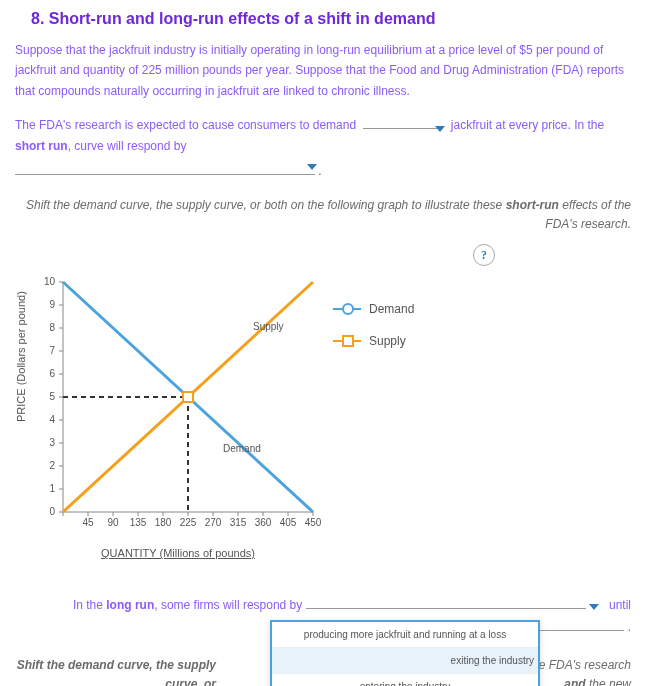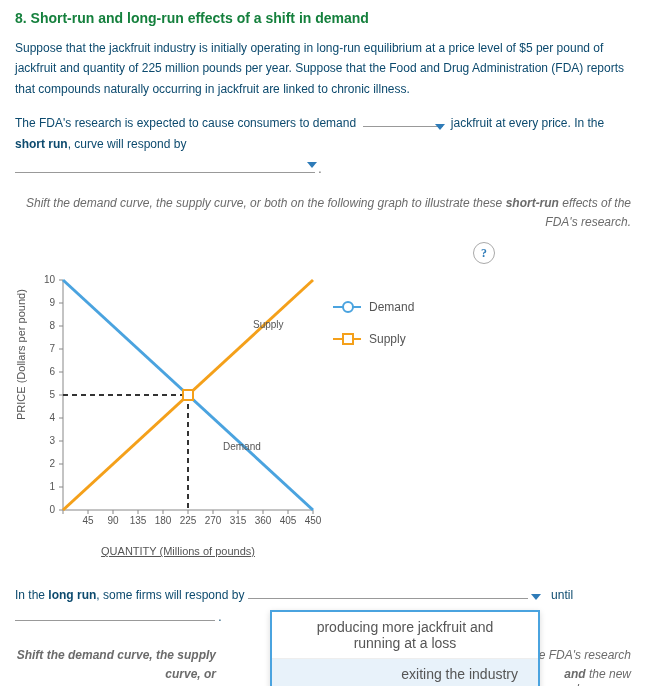--- a/index.html
+++ b/index.html
@@ -1,18 +1,18 @@
 <!DOCTYPE html>
 <html><head>
 <meta charset="utf-8">
 <style>
   * { box-sizing: border-box; margin: 0; padding: 0; }
   body { font-family: Arial, sans-serif; font-size: 12px; color: #666; padding: 10px 15px; width: 646px; background: #fff; }
-  .question-title { color: #15803d; font-weight: bold; font-size: 14px; margin-bottom: 12px; }
-  .para { line-height: 1.7; margin-bottom: 14px; color: #0c4a6e; }
+  .question-title { color: #6d28d9; font-weight: bold; font-size: 16px; margin-bottom: 12px; margin-left: 16px; }
+  .para { line-height: 1.7; margin-bottom: 14px; color: #8b5cf6; }
   .inline-blank { display: inline-block; min-width: 80px; border-bottom: 1px solid #999; vertical-align: baseline; margin: 0 4px; position: relative; }
   .inline-blank .caret { position: absolute; right: -2px; top: -2px; }
   .caret { display:inline-block; width:0; height:0; border-left:5px solid transparent; border-right:5px solid transparent; border-top:6px solid #2e7bb8; }
   .long-blank-line { border-bottom: 1px solid #999; width: 300px; display: inline-block; position: relative; }
   .long-blank-line .caret { position: absolute; right: -2px; top: -10px; }
   .instr { font-style: italic; color: #6b6b6b; line-height:1.6; margin: 18px 0 10px; text-align: right; }
   .help-btn { width: 22px; height: 22px; border: 1px solid #aaa; border-radius: 50%; color: #2e7bb8; font-family: serif; font-weight: bold; text-align: center; line-height: 20px; cursor: pointer; margin-left: auto; }
   .graph-top-row { display: flex; align-items: center; width: 480px; margin-bottom: 6px; }
   .graph-outer { display: flex; }
   .ylabel-col { display:flex; align-items:center; }
@@ -20,21 +20,21 @@
   .graph-block { position: relative; }
   .legend { position: absolute; right: -120px; top: 30px; width: 110px; font-size: 12px; color: #555;}
   .legend-row { display: flex; align-items: center; gap: 8px; margin-bottom: 18px; }
   .legend-mark { width: 28px; height: 2px; position: relative; }
   .legend-mark.demand { background: #4aa3df; }
   .legend-mark.demand::after { content:''; position:absolute; width:8px; height:8px; border:2px solid #4aa3df; background:#fff; border-radius:50%; left:9px; top:-5px;}
   .legend-mark.supply { background: #f4a01a; }
   .legend-mark.supply::after { content:''; position:absolute; width:8px; height:8px; border:2px solid #f4a01a; background:#fff; left:9px; top:-5px;}
   svg text { font-size: 10px; fill: #555; }
   .dropdown-box { position: absolute; border: 2px solid #4aa3df; background:#fff; width: 270px; box-shadow: 0 2px 6px rgba(0,0,0,0.15);}
-  .dropdown-item { padding: 7px 20px; text-align:center; color:#555; font-size:14px; border-bottom:1px solid #eee; cursor:pointer;}
+  .dropdown-item { padding: 7px 4px; text-align:center; color:#555; font-size:10px; border-bottom:1px solid #eee; cursor:pointer;}
   .dropdown-item.highlight { background:#e8f2fa;text-align:right; }
 </style>
 </head>
 <body>
 
 <div class="question-title">8. Short-run and long-run effects of a shift in demand</div>
 
 <p class="para">Suppose that the jackfruit industry is initially operating in long-run equilibrium at a price level of $5 per pound of jackfruit and quantity of 225 million pounds per year. Suppose that the Food and Drug Administration (FDA) reports that compounds naturally occurring in jackfruit are linked to chronic illness.</p>
 
 <p class="para">
@@ -178,21 +178,21 @@
         <div class="legend-row">
             <span class="legend-mark supply"></span>
             <span>Supply</span>
           </div>
       </div>
     </div>
     <div style="text-align:center; width:290px; font-size:11px; color:#555; margin-top:2px;text-decoration:underline;">QUANTITY (Millions of pounds)</div>
   </div>
 </div>
 
-<p class="para" style="margin-top:28px; position:relative;">
+<p class="para" style="margin-top:36px; position:relative;text-align:right;">
   <span>In the </span><b>long run</b><span>, some firms will respond by</span>
   <span class="long-blank-line" style="width:280px"></span>
   <span style="display:inline-block; vertical-align:middle;"><span class="caret"></span></span>
   &nbsp;&nbsp;<span>until</span>
   <br>
   <span class="long-blank-line" style="width:200px; margin-top:14px;"></span> .
 </p>
 
 <div style="position:relative;">
   <p class="instr" style="display:flex; gap:0;">

